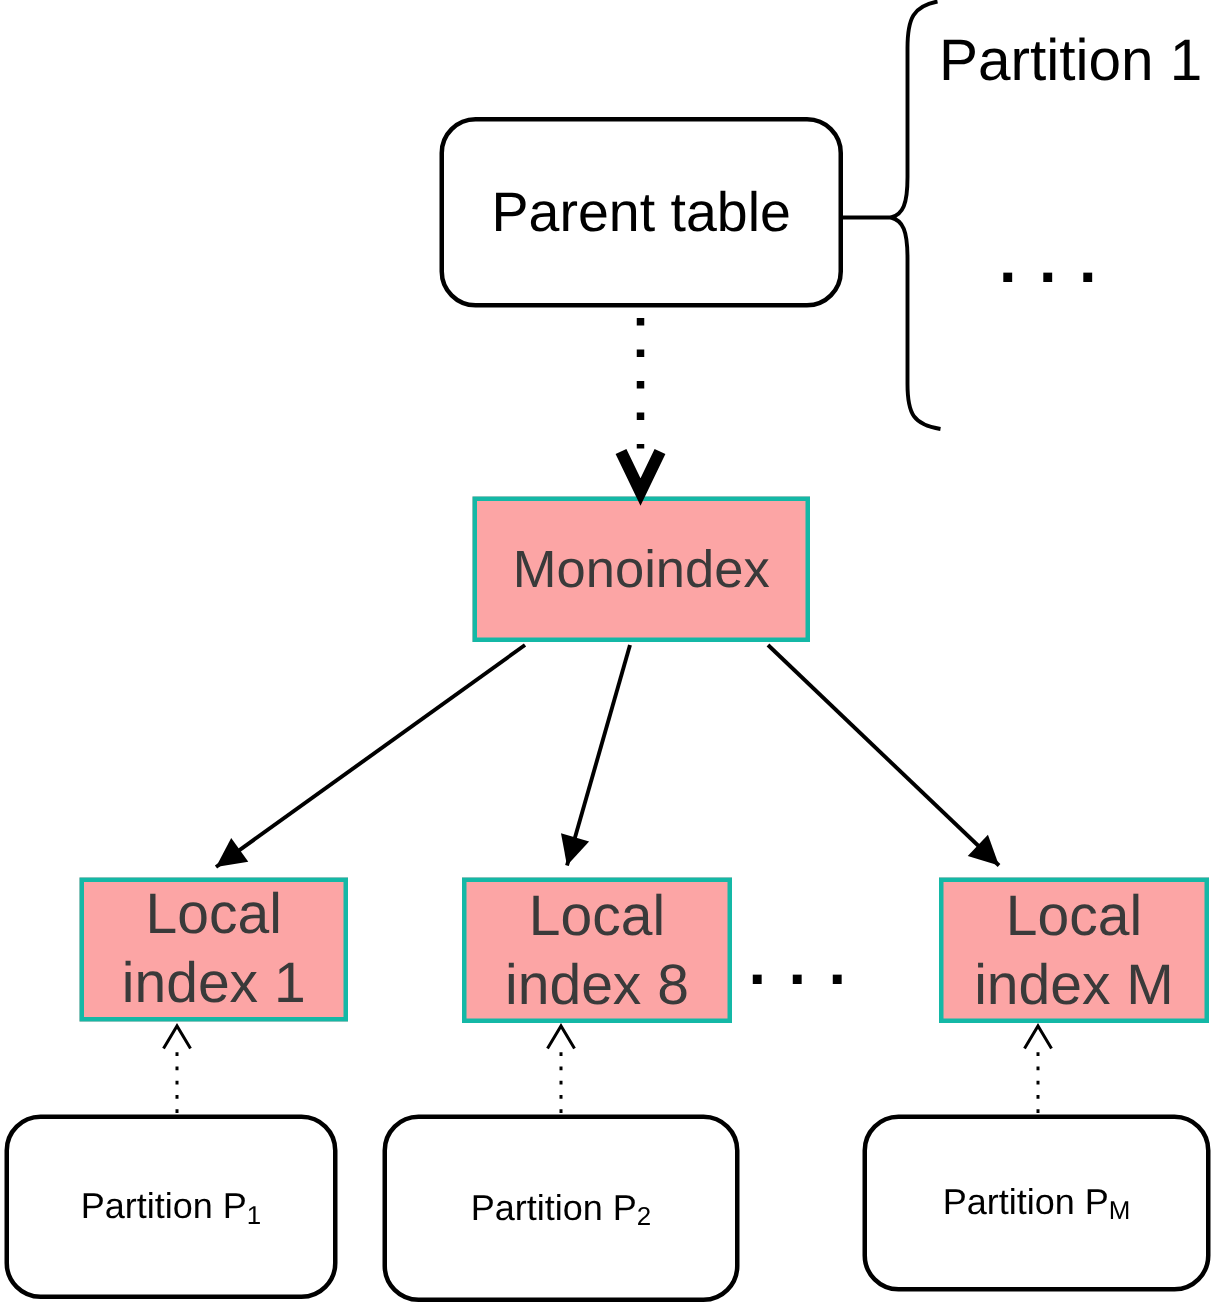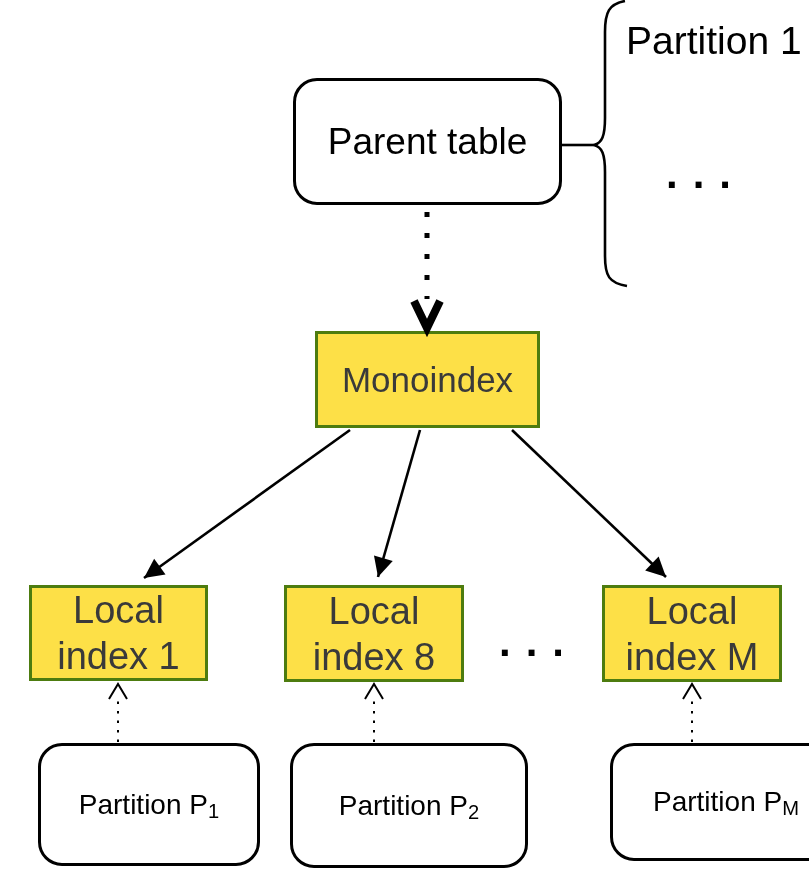--- a/index.html
+++ b/index.html
@@ -23,28 +23,28 @@
     justify-content: center;
     text-align: center;
     box-sizing: border-box;
   }
   .rounded {
     background: #ffffff;
     border: 3px solid #000000;
     border-radius: 24px;
   }
   .graybox {
-    background: #fde047;
-    border: 3px solid #4d7c0f;
+    background: #fca5a5;
+    border: 3px solid #14b8a6;
     color: #3a3a3a;
   }
   .parent-label  { font-size: 37px; }
   .mono-label    { font-size: 35px; }
-  .local-label   { font-size: 38px; line-height: 46px; }
-  .part-label    { font-size: 28px; white-space: nowrap; margin-left: 35px; }
+  .local-label   { font-size: 38px; line-height: 46px; margin-left: 24px; }
+  .part-label    { font-size: 24px; white-space: nowrap; }
   .part-label sub { font-size: 0.72em; vertical-align: -0.22em; line-height: 0; }
   .plist-item {
     position: absolute;
     left: 626px;
     font-size: 39px;
     line-height: 46px;
     white-space: nowrap;
   }
   .dots {
     position: absolute;

